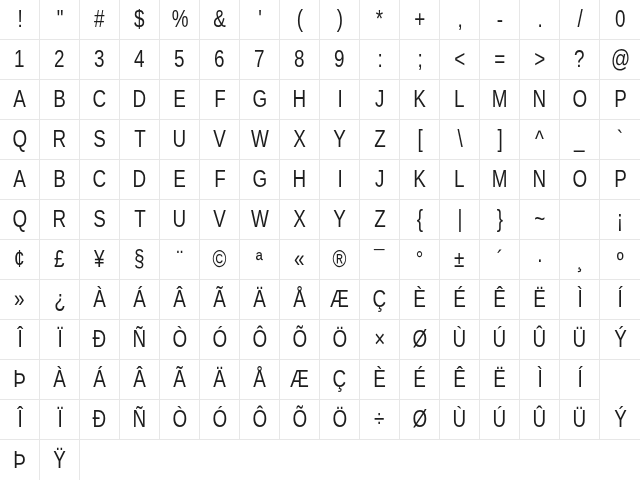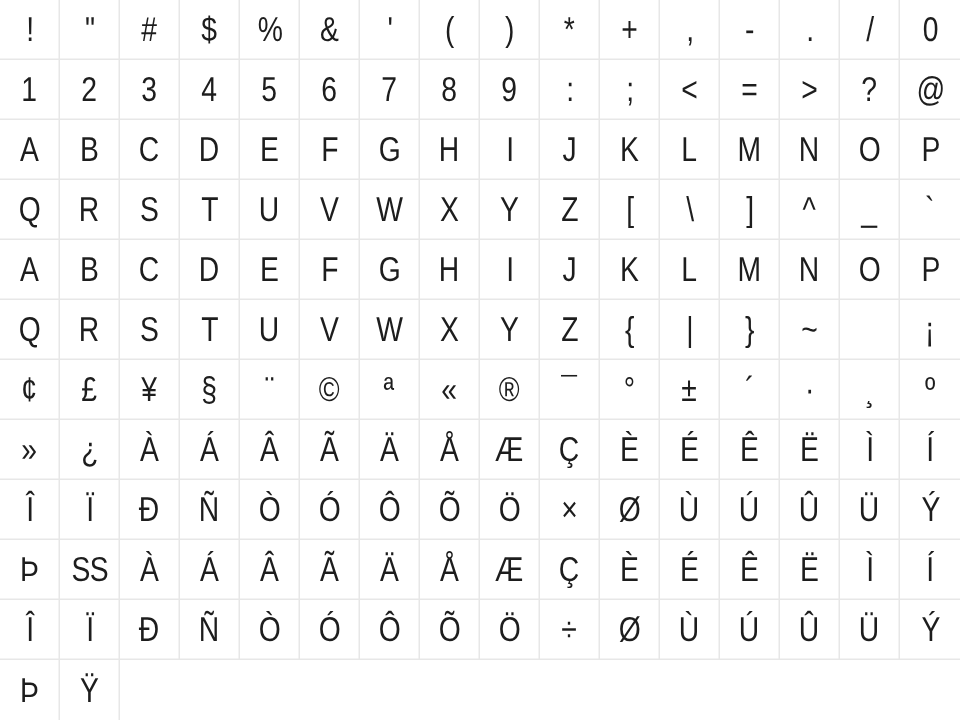--- a/index.html
+++ b/index.html
@@ -207,21 +207,20 @@
       <div class="glyph-cell"><span class="glyph">×</span></div>
       <div class="glyph-cell"><span class="glyph">Ø</span></div>
       <div class="glyph-cell"><span class="glyph">Ù</span></div>
       <div class="glyph-cell"><span class="glyph">Ú</span></div>
       <div class="glyph-cell"><span class="glyph">Û</span></div>
       <div class="glyph-cell"><span class="glyph">Ü</span></div>
       <div class="glyph-cell"><span class="glyph">Ý</span></div>
     </div>
     <div class="charmap-row">
       <div class="glyph-cell"><span class="glyph">Þ</span></div>
-      <div class="glyph-cell"><span class="glyph">SS</span></div>
       <div class="glyph-cell"><span class="glyph">À</span></div>
       <div class="glyph-cell"><span class="glyph">Á</span></div>
       <div class="glyph-cell"><span class="glyph">Â</span></div>
       <div class="glyph-cell"><span class="glyph">Ã</span></div>
       <div class="glyph-cell"><span class="glyph">Ä</span></div>
       <div class="glyph-cell"><span class="glyph">Å</span></div>
       <div class="glyph-cell"><span class="glyph">Æ</span></div>
       <div class="glyph-cell"><span class="glyph">Ç</span></div>
       <div class="glyph-cell"><span class="glyph">È</span></div>
       <div class="glyph-cell"><span class="glyph">É</span></div>

